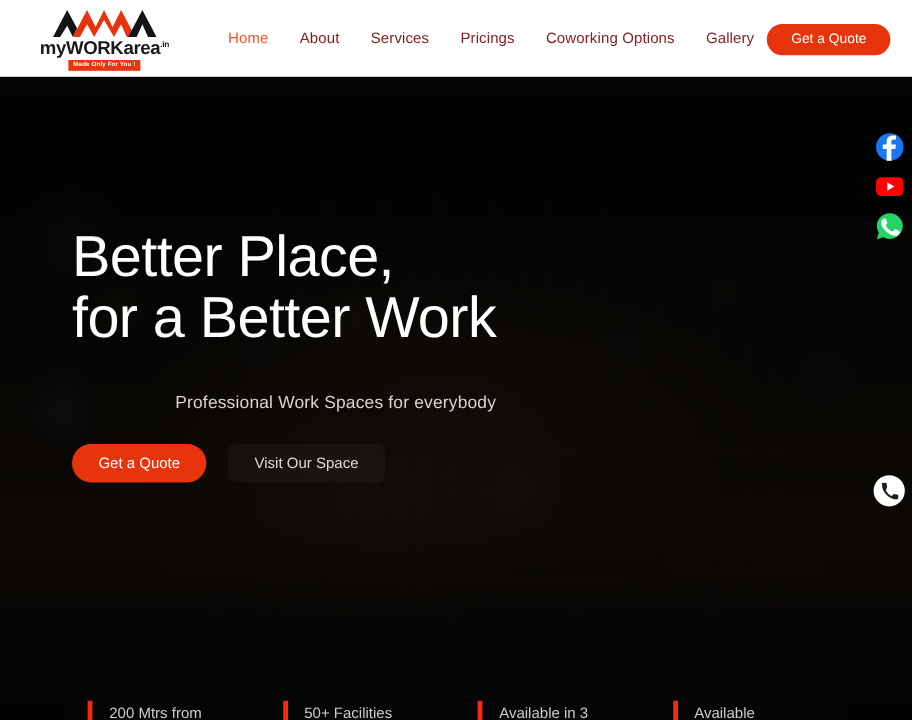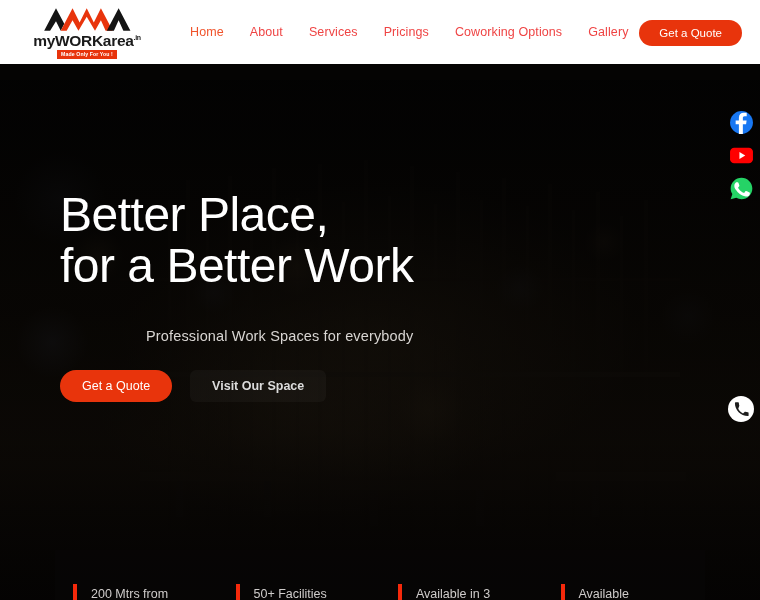--- a/index.html
+++ b/index.html
@@ -27,21 +27,21 @@
   }
   .logo-word .dotin { font-size:7px; font-weight:bold; vertical-align:super; }
   .logo-tag {
     margin-top:2px; font-size:5.2px; font-weight:bold; color:#ffffff;
     background:#E8340C; padding:1px 4px; letter-spacing:0.1px;
     white-space:nowrap; line-height:1.25;
   }
 
   .nav { display:flex; align-items:center; gap:26px; margin-left:30px; }
   .nav-item {
-    font-size:12.5px; color:#ef4444; white-space:nowrap;
+    font-size:12.5px; color:#7f1d1d; white-space:nowrap;
     cursor:pointer; letter-spacing:0.1px;
   }
   .nav-item.active { color:#F0532B; }
 
   .header-cta {
     position:absolute; right:18px; top:20px;
     background:#E8340C; color:#fff; border:none; border-radius:20px;
     padding:0 20px; height:26px; line-height:26px;
     font-size:11.5px; font-family:"Liberation Sans", sans-serif;
     cursor:pointer; white-space:nowrap;
@@ -71,21 +71,21 @@
   }
   .hero-buttons { margin-top:26px; display:flex; align-items:center; gap:18px; }
   .btn-primary {
     background:#E8340C; color:#fff; border:none; border-radius:22px;
     height:32px; padding:0 22px; font-size:12.5px;
     font-family:"Liberation Sans", sans-serif; cursor:pointer;
   }
   .btn-ghost {
     background:rgba(255,255,255,0.035); color:#dcdcdc; border:none;
     border-radius:6px; height:32px; padding:0 22px; font-size:12.5px;
-    font-family:"Liberation Sans", sans-serif; cursor:pointer;font-weight:bold;
+    font-family:"Liberation Sans", sans-serif; cursor:pointer;
   }
 
   
   .features {
     position:absolute; left:55px; top:470px; width:650px; height:82px;
     background:rgba(8,7,6,0.62); z-index:5;
     display:flex; align-items:flex-end; padding-top:18px;
   }
   .feature { flex:1; display:flex; gap:14px; padding-left:18px; }
   .feature-bar { width:4px; height:48px; background:#F5290B; flex-shrink:0; }

